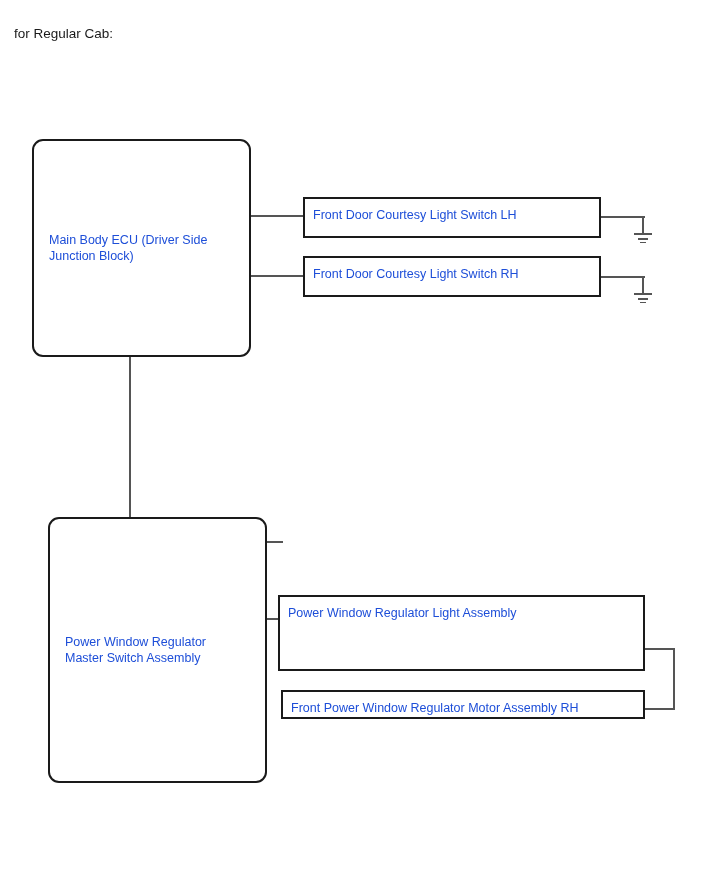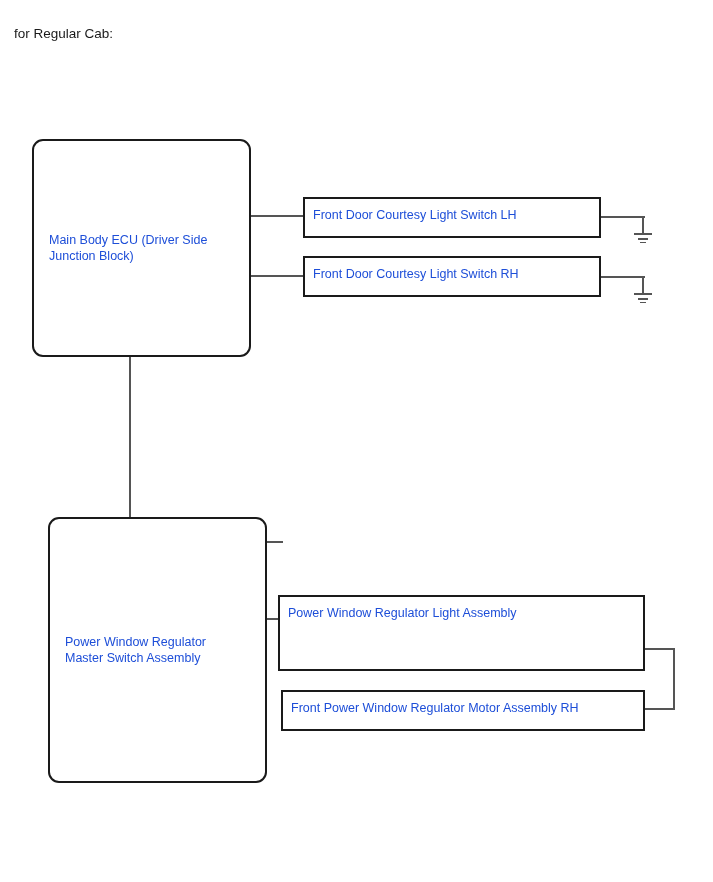--- a/index.html
+++ b/index.html
@@ -165,17 +165,17 @@
   <div class="node node-round" style="left:27px; top:517px; width:219px; height:266px;margin-left:21px;">
     <div class="node-label">Power Window Regulator
 Master Switch Assembly</div>
   </div>
 
 
   <div class="node node-rect" style="left:278px; top:595px; width:367px; height:76px;">
     <div class="node-label">Power Window Regulator Light Assembly</div>
   </div>
 
-  <div class="node node-rect" style="left:281px; top:690px; width:364px; height:41px;">
+  <div class="node node-rect" style="left:281px; top:690px; width:364px; height:29px;">
     <div class="node-label">Front Power Window Regulator Motor Assembly RH</div>
   </div>
 
 </div>
 
 </body></html>

